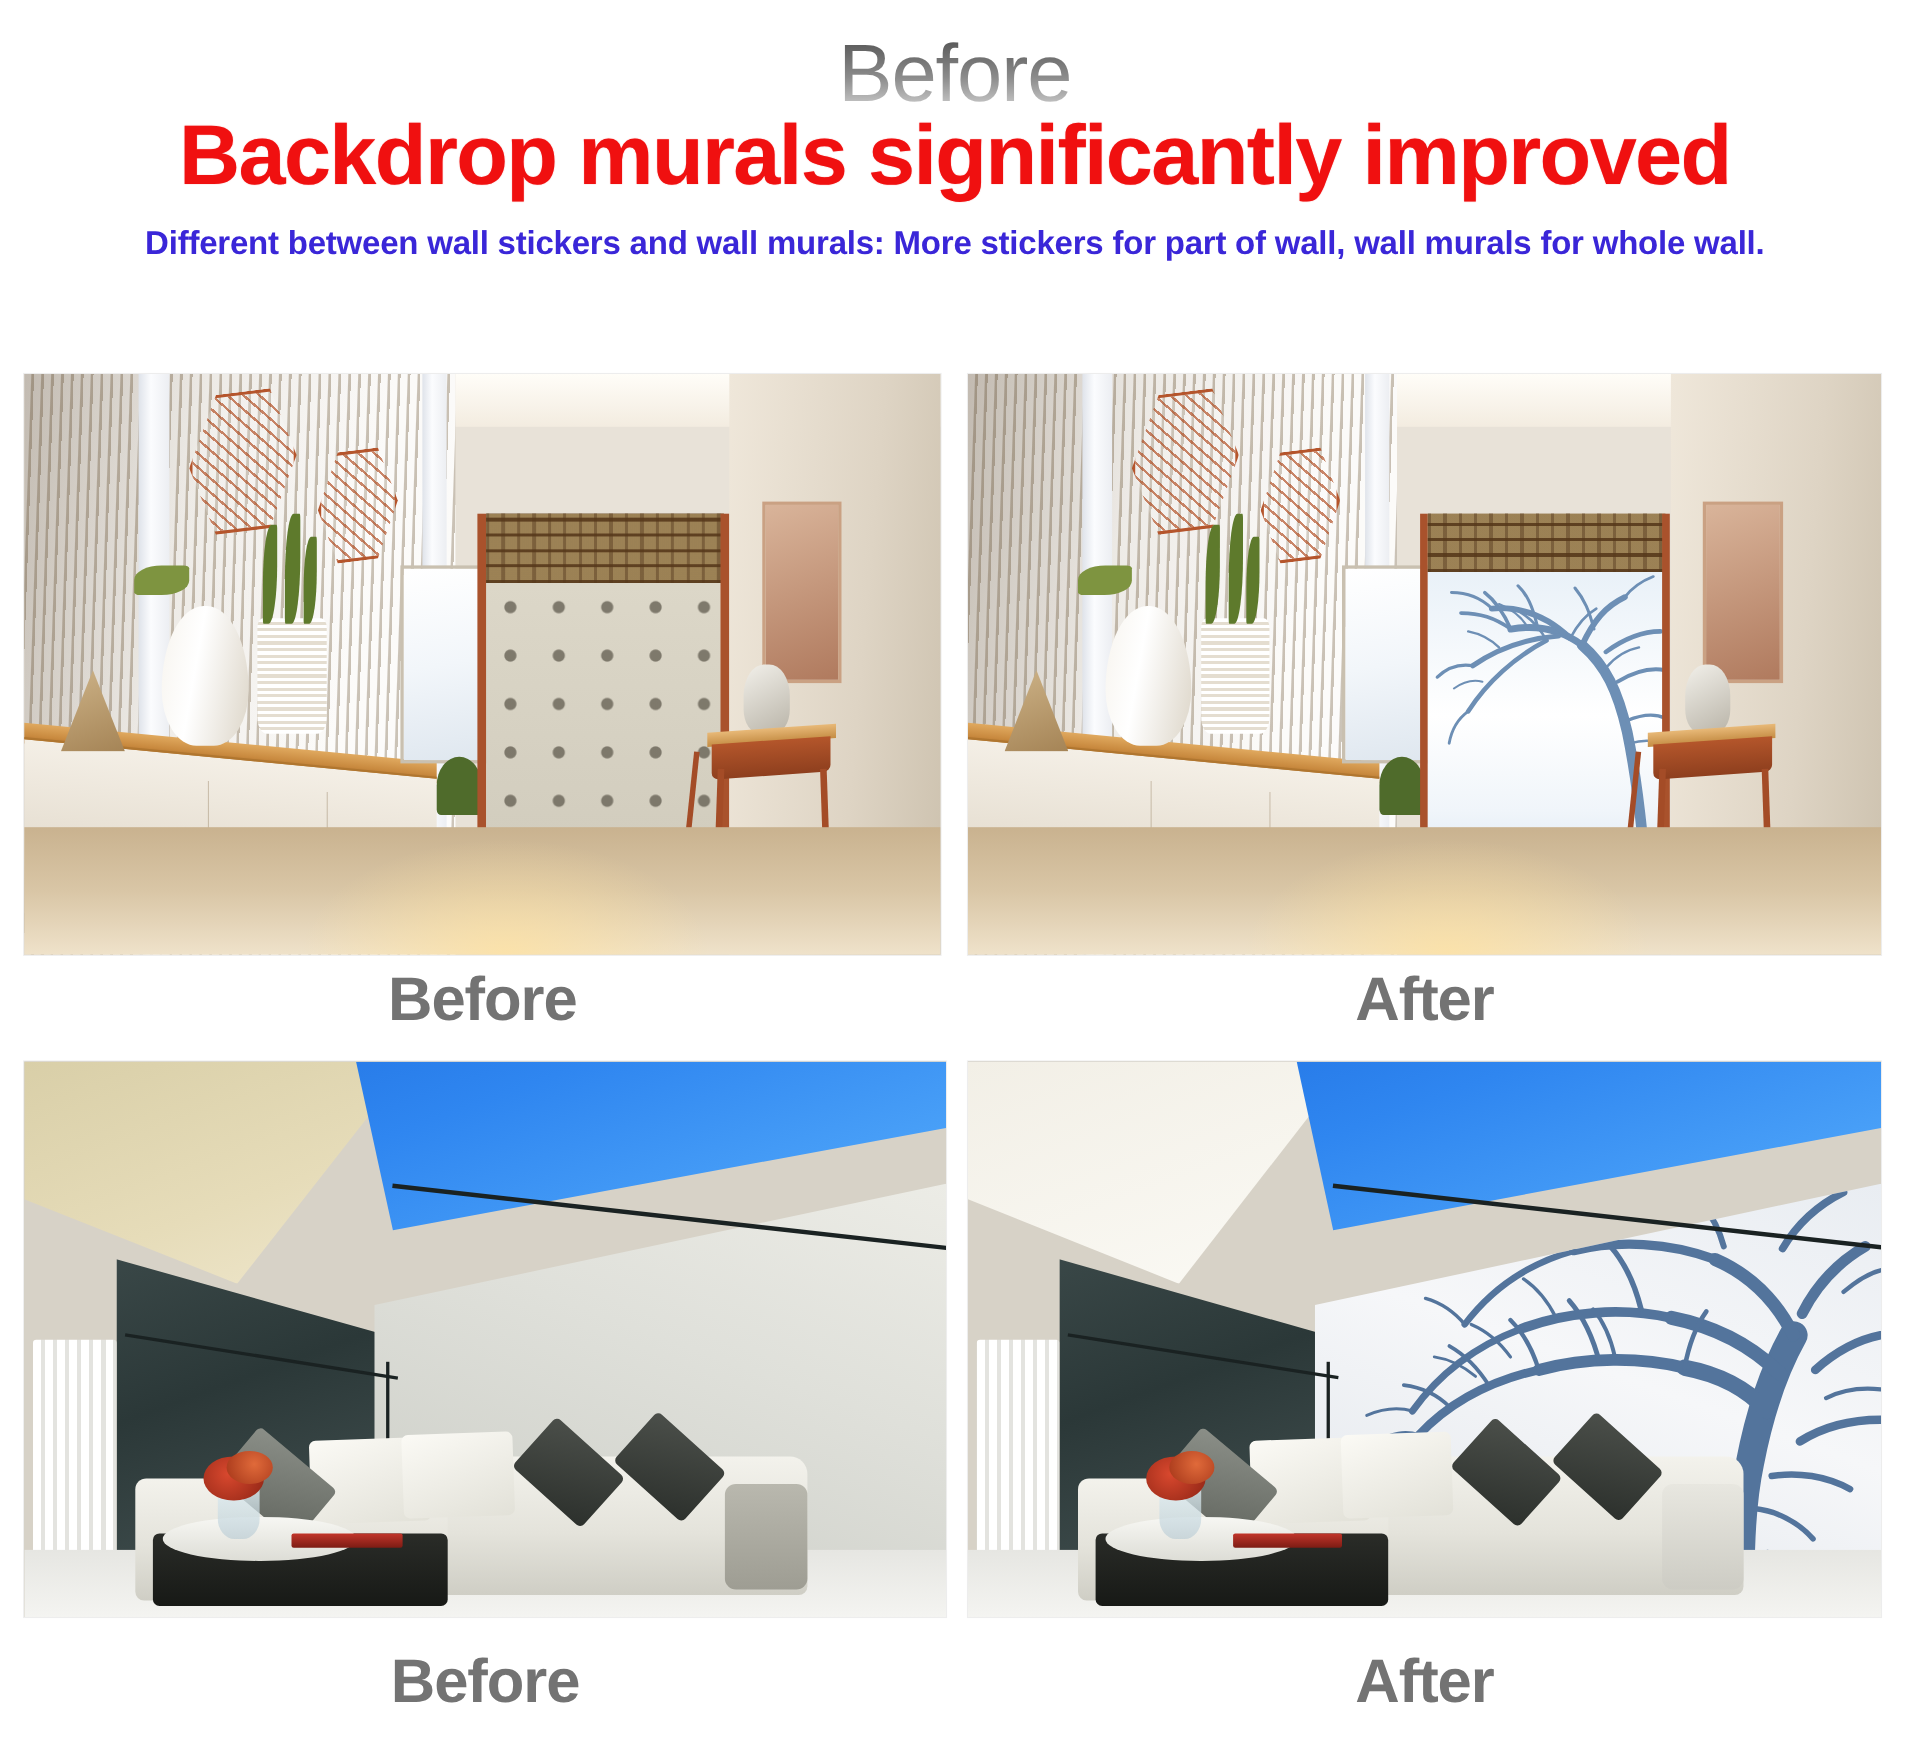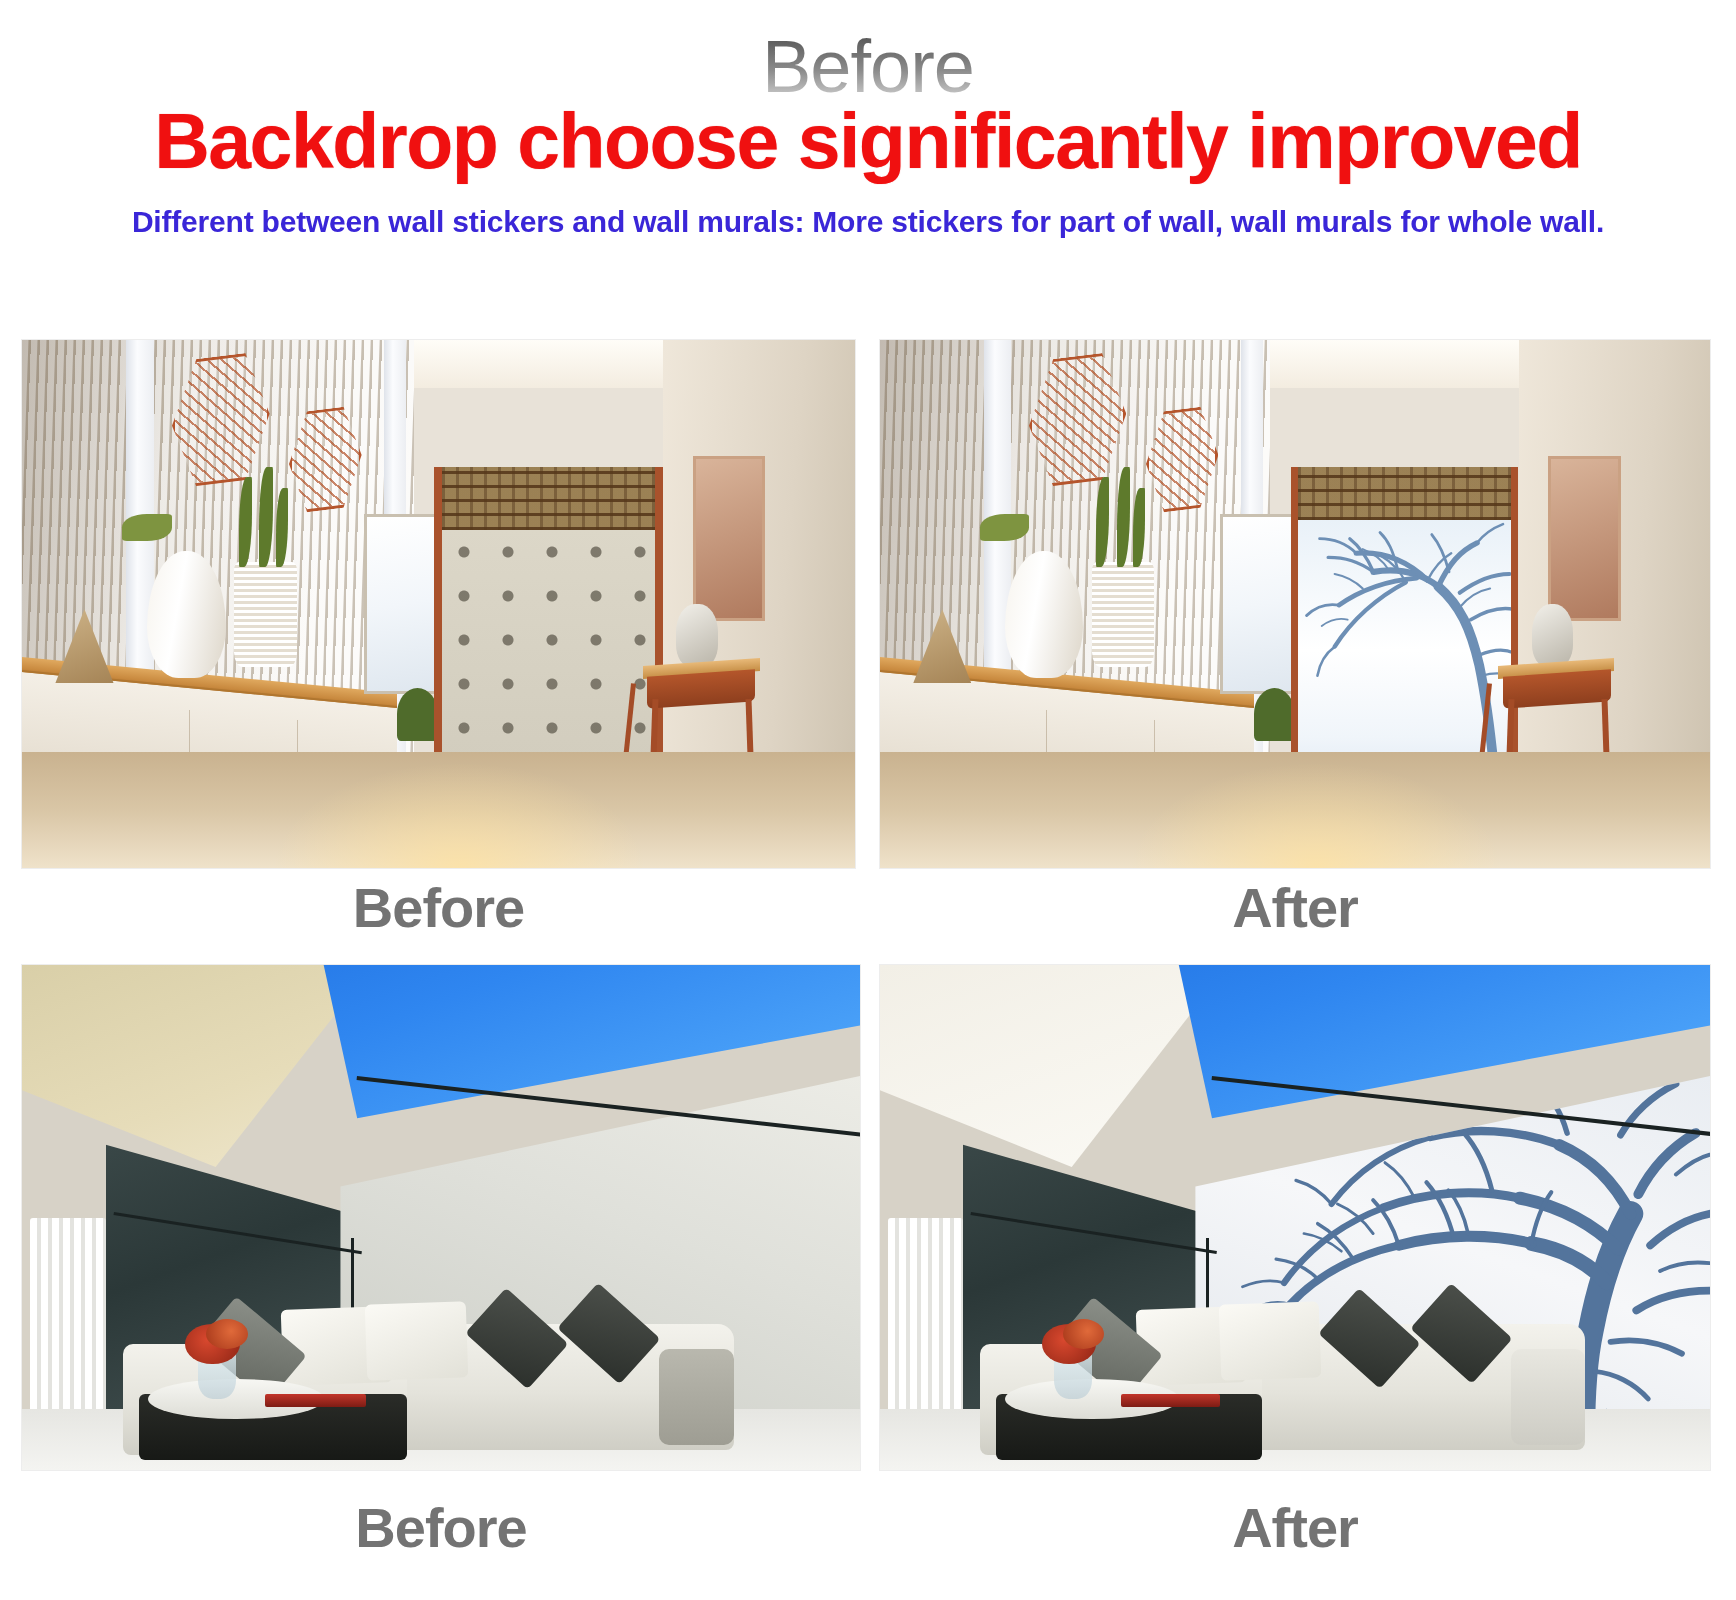--- a/index.html
+++ b/index.html
@@ -245,21 +245,21 @@
     position:absolute;
     background:repeating-linear-gradient(90deg,#ffffff 0 7px,#e3e3df 7px 11px);
     border-radius:3px;
   }
 </style>
 </head>
 <body>
 
 <div class="header">
   <div class="reason-word">Before</div>
-  <div class="headline">Backdrop choose significantly improved</div>
+  <div class="headline">Backdrop murals significantly improved</div>
   <div class="subtitle">
     <span class="sub-line">Different between wall stickers and wall murals: More stickers for part of wall, wall murals for whole wall.</span>
   </div>
 </div>
 
 <div class="grid">
 
   <div class="photo" style="left:22px;top:340px;width:833px;height:528px;">
     <div class="hall">
       <div class="ceiling"></div>

